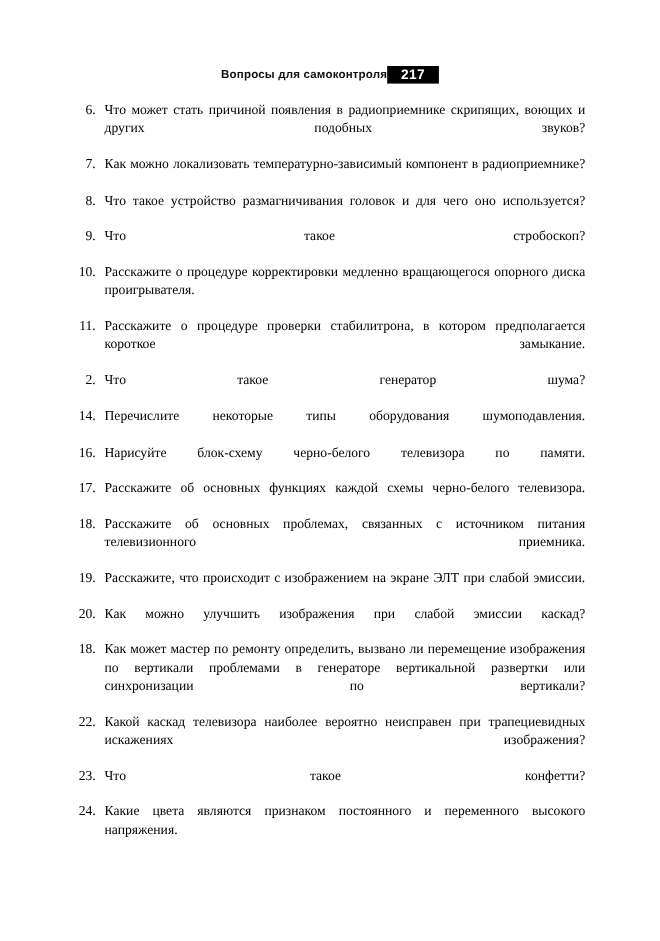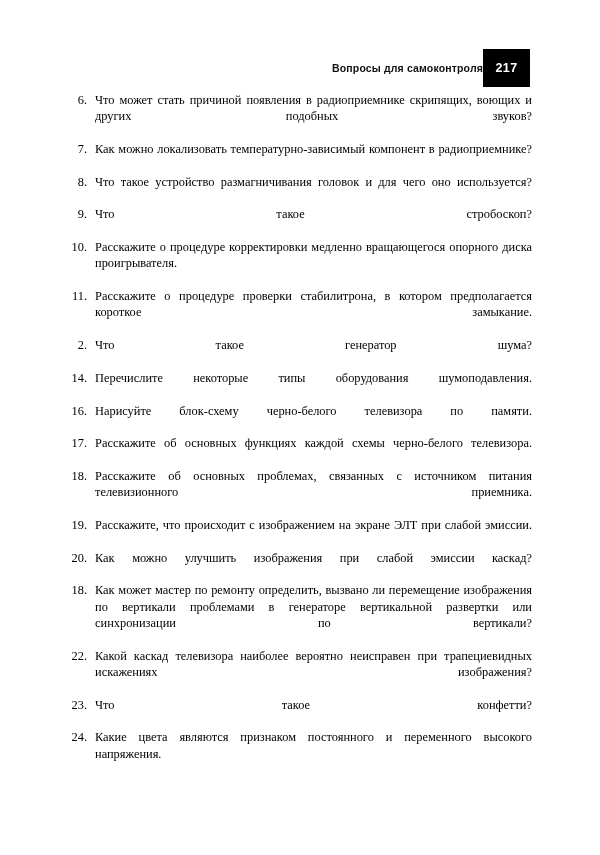--- a/index.html
+++ b/index.html
@@ -27,40 +27,40 @@
 
   
   .header {
     position: absolute;
     left: 70px;
     top: 56px;
     width: 460px;
     height: 24px;
     display: flex;
     align-items: center;
-    justify-content: flex-end;
+    justify-content: center;
   }
   .header-title {
     font-family: "Liberation Sans", "DejaVu Sans", sans-serif;
     font-weight: bold;
     font-size: 10.5px;
     letter-spacing: 0.15px;
     color: #111111;
     white-space: nowrap;
     line-height: 1;
   }
   .page-number-box {
     background: #000000;
     color: #ffffff;
     font-family: "Liberation Sans", "DejaVu Sans", sans-serif;
     font-weight: bold;
     font-size: 12.5px;
     line-height: 1;
     width: 47px;
-    height: 38px;
+    height: 16px;
     display: flex;
     align-items: center;
     justify-content: center;
     letter-spacing: 0.4px;
   }
 
   
   .question-list {
     position: absolute;
     left: 70px;

